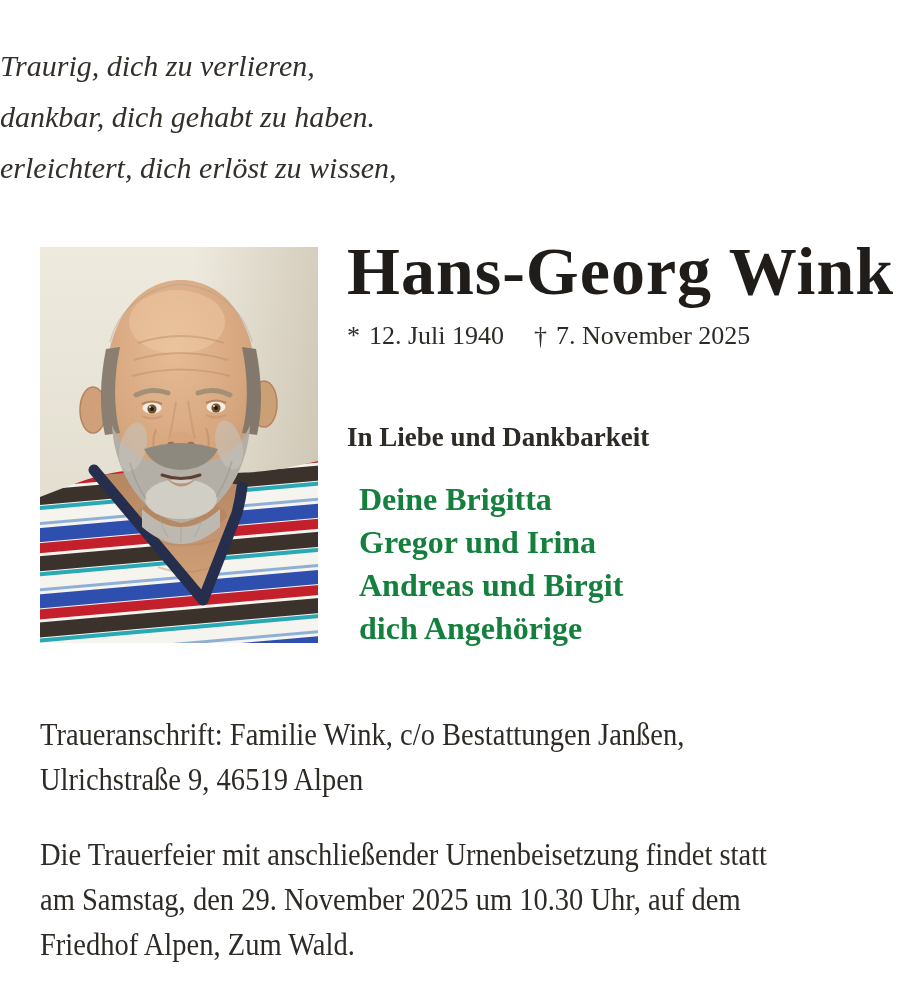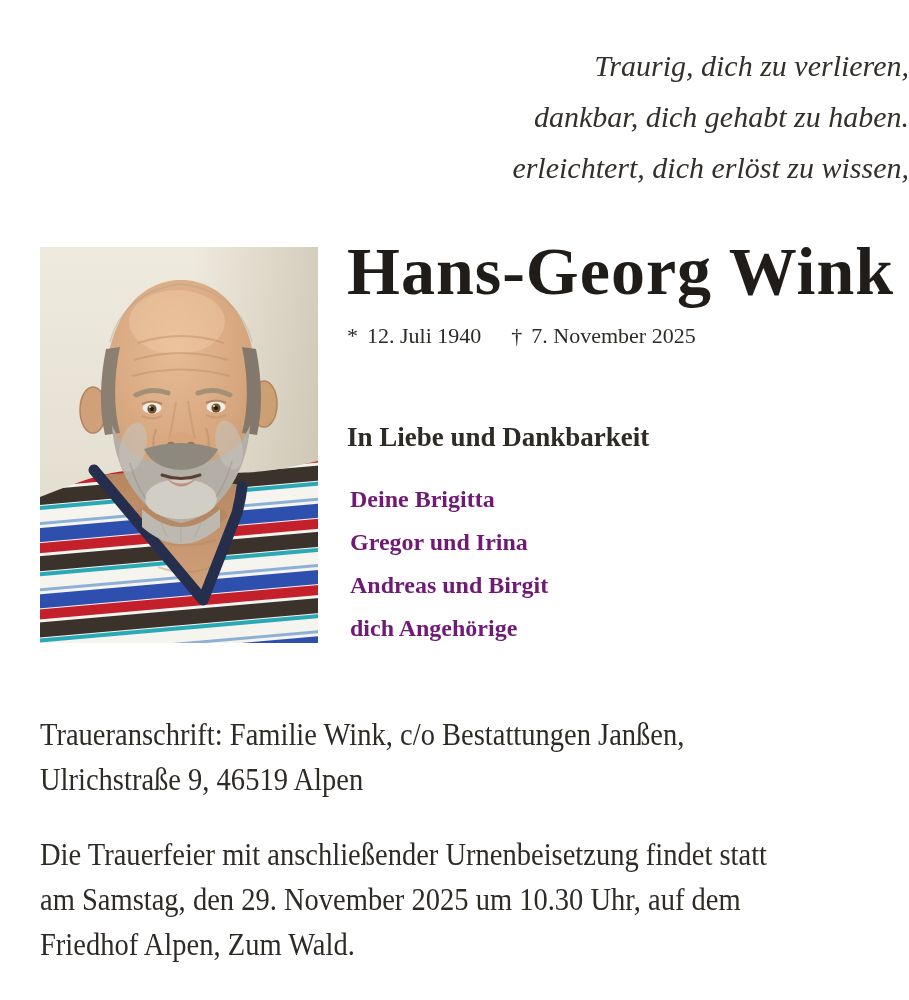--- a/index.html
+++ b/index.html
@@ -9,21 +9,21 @@
     height: 1000px;
     background: #ffffff;
     font-family: "Liberation Serif", "DejaVu Serif", serif;
     color: #2b2824;
     overflow: hidden;
   }
   .epigraph {
     position: absolute;
     top: 40px; left: 0;
     width: 909px;
-    text-align: right;
+    text-align: left;
     font-style: italic;
     font-size: 30px;
     line-height: 51px;
     color: #33302b;
   }
   .photo {
     position: absolute;
     left: 40px; top: 247px;
     width: 278px; height: 396px;
   }
@@ -34,44 +34,44 @@
     font-size: 68px;
     font-weight: bold;
     letter-spacing: 1px;
     line-height: 58px;
     color: #1f1c19;
     white-space: nowrap;
   }
   .dates {
     position: absolute;
     left: 347px; top: 318px;
-    font-size: 22px;
+    font-size: 26px;
     line-height: 36px;
     color: #2e2b26;
     white-space: nowrap;
   }
   .dates .birth-date { margin-left: 9px; }
   .dates .death-group { margin-left: 30px; }
   .dates .death-date { margin-left: 9px; }
   .intro {
     position: absolute;
     left: 347px; top: 420px;
     font-size: 27px;
     line-height: 34px;
     color: #2e2b26;
     white-space: nowrap;
     font-weight: bold;
   }
   .mourners {
     position: absolute;
-    left: 350px; top: 478px;
-    font-size: 24px;
+    left: 359px; top: 478px;
+    font-size: 32px;
     font-weight: bold;
     line-height: 43px;
-    color: #701a75;
+    color: #15803d;
     white-space: nowrap;
   }
   .address, .ceremony {
     position: absolute;
     left: 40px;
     font-size: 31px;
     line-height: 45px;
     color: #2e2b26;
     transform: scaleX(0.92);
     transform-origin: 0 0;

